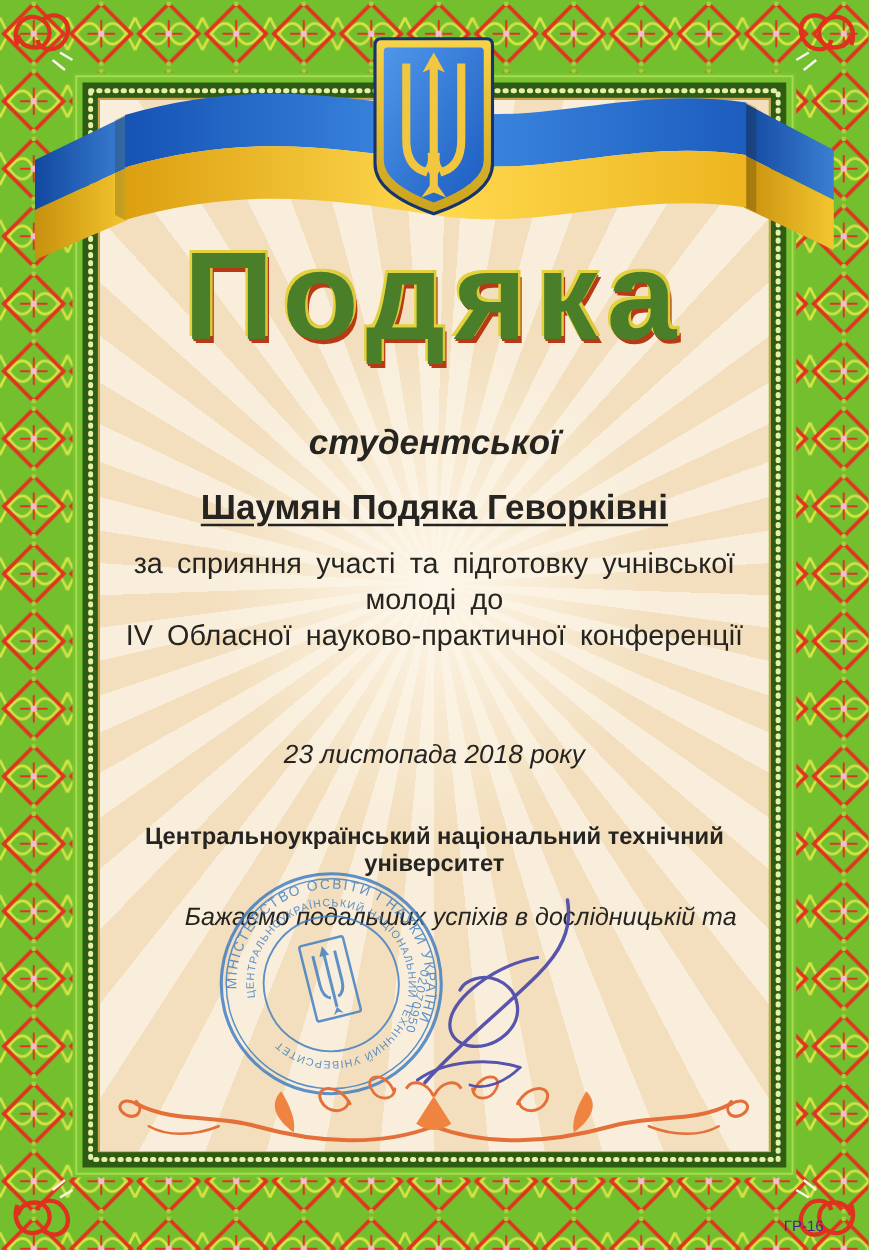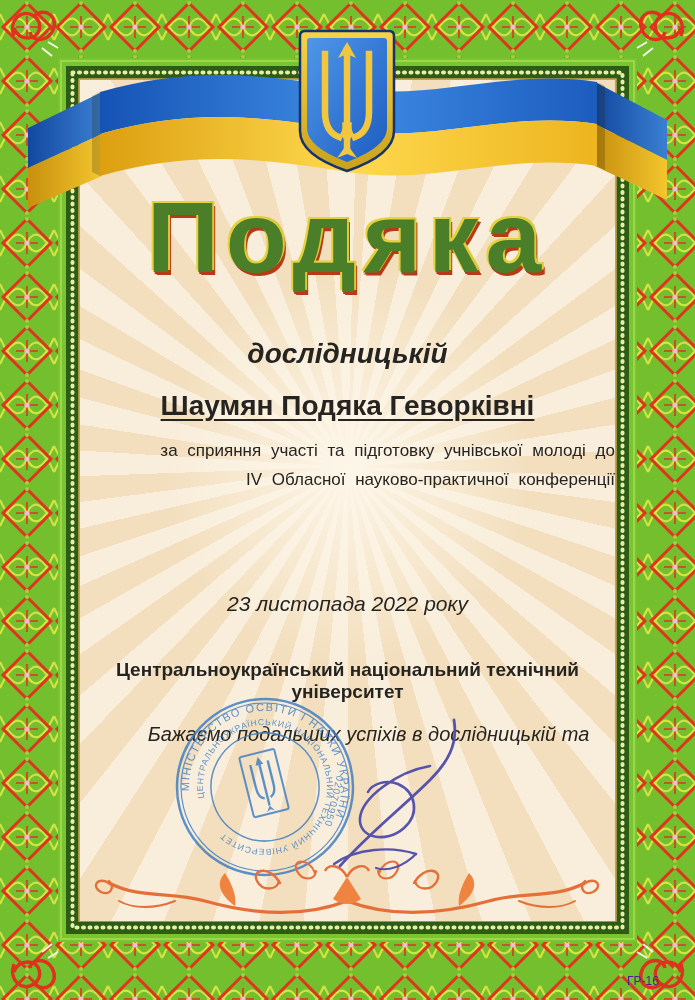--- a/index.html
+++ b/index.html
@@ -16,21 +16,21 @@
       repeating-conic-gradient(from 4deg at 50% 46%, #f9eedb 0deg 5.5deg, #f3dfbe 5.5deg 11deg);
   }
   .txt{position:absolute;left:80px;width:535px;text-align:center;color:#262421;z-index:2;}
   .title{
     top:182px;font-size:100px;line-height:110px;font-weight:bold;letter-spacing:7px;
     color:#4b7e28;
     text-shadow:-2px -2px 0 #e3d23e, 2px -2px 0 #dcc93a, 3px 3px 0 #b73a17, 1px 2px 0 #b73a17;
   }
   .subtitle{top:338px;font-size:28px;font-weight:bold;font-style:italic;}
   .recipient{top:390px;font-size:28px;font-weight:bold;text-decoration:underline;text-underline-offset:4px;}
-  .reason{top:436px;font-size:17px;line-height:29px;word-spacing:5px;text-align:right;}
+  .reason{top:436px;font-size:23px;line-height:29px;word-spacing:5px;}
   .conference{top:530px;font-size:20.5px;line-height:28px;font-weight:bold;color:#3a352c;}
   .date-line{top:592px;font-size:21px;font-style:italic;}
   .department{top:625px;font-size:19px;font-weight:bold;}
   .university{top:659px;font-size:19px;font-weight:bold;}
   .wish{top:718px;font-size:20px;line-height:32px;font-style:italic;margin-left:21px;}
   .roles{left:103px;top:785px;width:260px;text-align:left;font-size:16.5px;line-height:25px;color:#2e2b26;}
   .signer{left:425px;top:818px;width:162px;text-align:right;font-size:18px;color:#2e2b26;}
   .form-code{left:608px;top:974px;width:70px;text-align:center;font-size:12px;color:#4c1d95;z-index:2;}
   .flag-svg{left:0;top:28px;z-index:6;}
   .stamp-svg{left:170px;top:692px;z-index:3;opacity:.82;transform:rotate(-14deg);}
@@ -127,32 +127,32 @@
         <path d="M339,109 Q345,106 344,96" stroke-width="3.5"></path>
         <path d="M355,109 Q349,106 350,96" stroke-width="3.5"></path>
         <path d="M347,14 L338,30 L347,26 L356,30 Z" fill="#f2c63e" stroke="none"></path>
         <path d="M347,98 L341,107 L347,116 L353,107 Z" fill="#f2c63e" stroke="none"></path>
         <path d="M347,116 L337,130 L347,126 L357,130 Z" fill="#f2c63e" stroke="none"></path>
       </g>
     </g>
   </svg>
 
   <div class="layer txt title">Подяка</div>
-  <div class="layer txt subtitle">дослідницькій</div>
+  <div class="layer txt subtitle">студентської</div>
   <div class="layer txt recipient">Шаумян Подяка Геворківні</div>
 
   <div class="layer txt reason">
     <div>за сприяння участі та підготовку учнівської молоді до</div>
     <div>IV Обласної науково-практичної конференції</div>
   </div>
 
   <div class="layer txt conference">
   </div>
 
-  <div class="layer txt date-line">23 листопада 2022 року</div>
+  <div class="layer txt date-line">23 листопада 2018 року</div>
   <div class="layer txt university">Центральноукраїнський національний технічний університет</div>
 
   <div class="layer txt wish">
     <div>Бажаємо подальших успіхів в дослідницькій та</div>
   </div>
 
   <div class="layer roles">
     <div>Голова Організаційного комітету,</div>
     <div>проректор з наукової роботи,</div>
     <div>д.е.н, професор</div>

